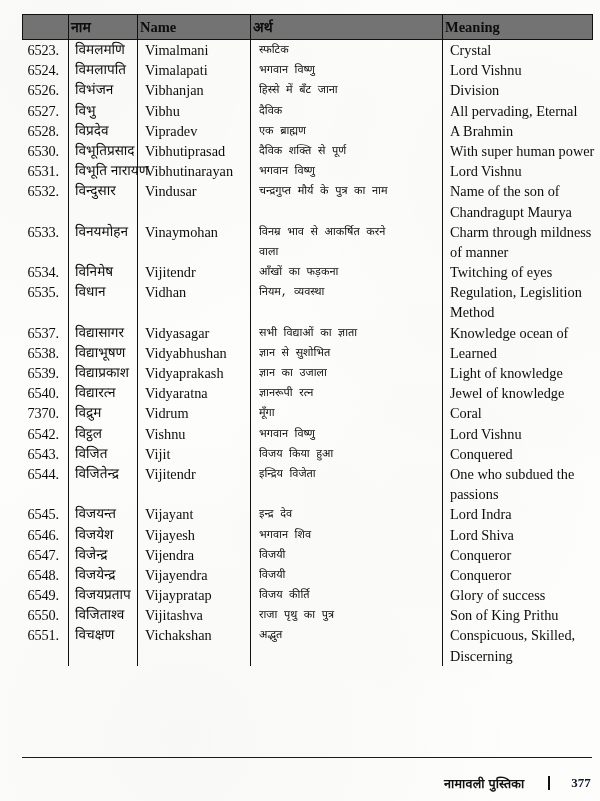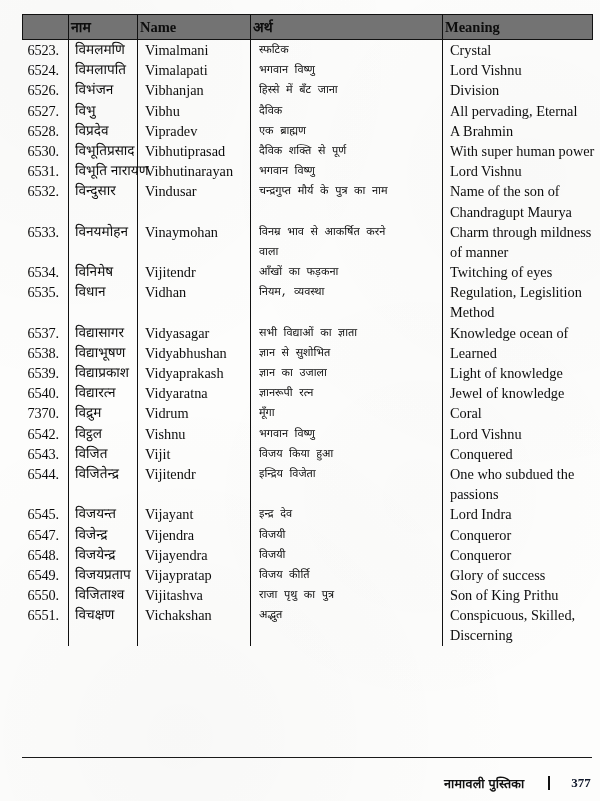--- a/index.html
+++ b/index.html
@@ -547,20 +547,37 @@
             </td>
             <td class="cell-arth">
               <span class="line">इन्द्र देव</span>
             </td>
             <td class="cell-meaning">
               <span class="line">Lord Indra</span>
             </td>
           </tr>
           <tr>
             <td class="cell-num">
+              <span class="line">6546.</span>
+            </td>
+            <td class="cell-naam">
+              <span class="line">विजयेश</span>
+            </td>
+            <td class="cell-name">
+              <span class="line">Vijayesh</span>
+            </td>
+            <td class="cell-arth">
+              <span class="line">भगवान शिव</span>
+            </td>
+            <td class="cell-meaning">
+              <span class="line">Lord Shiva</span>
+            </td>
+          </tr>
+          <tr>
+            <td class="cell-num">
               <span class="line">6547.</span>
             </td>
             <td class="cell-naam">
               <span class="line">विजेन्द्र</span>
             </td>
             <td class="cell-name">
               <span class="line">Vijendra</span>
             </td>
             <td class="cell-arth">
               <span class="line">विजयी</span>

